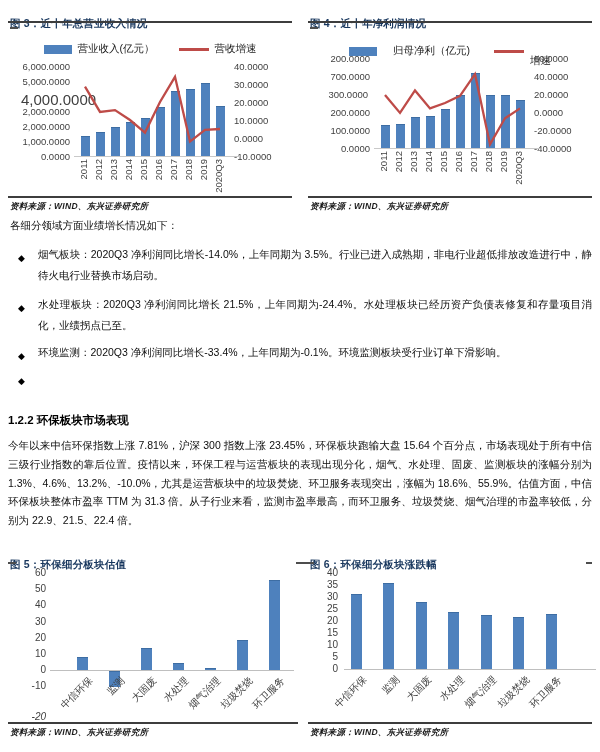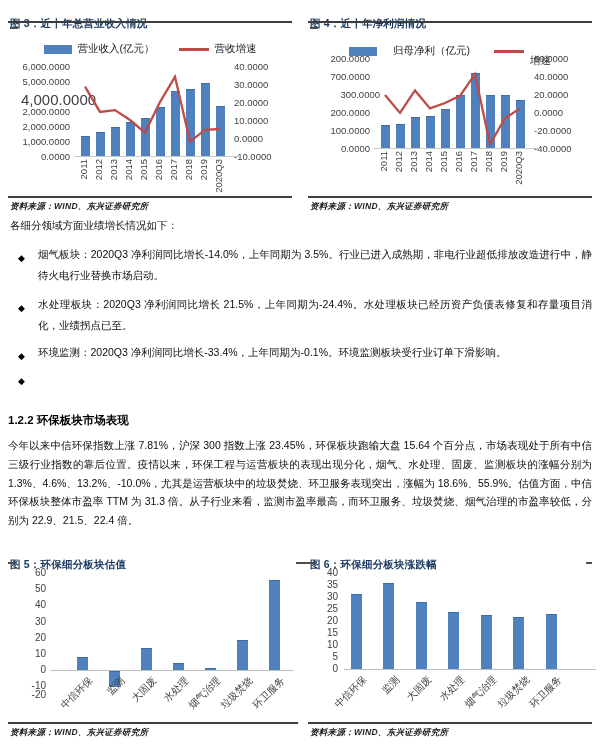--- a/index.html
+++ b/index.html
@@ -101,21 +101,21 @@
           <div style="width: 28px; height: 9px; background: rgb(78, 129, 189);"></div>
           <div style="font-size: 10.5px; color: rgb(26, 26, 26); white-space: nowrap;">归母净利（亿元)</div>
         </div>
         <div style="display: flex; align-items: center; gap: 6px;">
           <div style="width: 30px; height: 3px; background: rgb(190, 75, 72);"></div>
           <div style="font-size: 10.5px; color: rgb(26, 26, 26); white-space: nowrap; margin-top: 20px;">增速</div>
         </div>
       </div>
       <div style="position: absolute; left: 2px; top: 22.5px; width: 60px; text-align: right; font-size: 9.5px; color: rgb(63, 63, 63); white-space: nowrap;">200.0000</div>
       <div style="position: absolute; left: 2px; top: 40.5px; width: 60px; text-align: right; font-size: 9.5px; color: rgb(63, 63, 63); white-space: nowrap;">700.0000</div>
-      <div style="position: absolute; left: 12px; top: 58.5px; width: 60px; text-align: right; font-size: 9.5px; color: rgb(63, 63, 63); white-space: nowrap;">300.0000</div>
+      <div style="position: absolute; left: 0; top: 58.5px; width: 60px; text-align: right; font-size: 9.5px; color: rgb(63, 63, 63); white-space: nowrap;">300.0000</div>
       <div style="position: absolute; left: 2px; top: 76.5px; width: 60px; text-align: right; font-size: 9.5px; color: rgb(63, 63, 63); white-space: nowrap;">200.0000</div>
       <div style="position: absolute; left: 2px; top: 94.5px; width: 60px; text-align: right; font-size: 9.5px; color: rgb(63, 63, 63); white-space: nowrap;">100.0000</div>
       <div style="position: absolute; left: 2px; top: 112.5px; width: 60px; text-align: right; font-size: 9.5px; color: rgb(63, 63, 63); white-space: nowrap;">0.0000</div>
       <div style="position: absolute; left: 226px; top: 22.5px; width: 56px; text-align: left; font-size: 9.5px; color: rgb(63, 63, 63); white-space: nowrap;">60.0000</div>
       <div style="position: absolute; left: 226px; top: 40.5px; width: 56px; text-align: left; font-size: 9.5px; color: rgb(63, 63, 63); white-space: nowrap;">40.0000</div>
       <div style="position: absolute; left: 226px; top: 58.5px; width: 56px; text-align: left; font-size: 9.5px; color: rgb(63, 63, 63); white-space: nowrap;">20.0000</div>
       <div style="position: absolute; left: 226px; top: 76.5px; width: 56px; text-align: left; font-size: 9.5px; color: rgb(63, 63, 63); white-space: nowrap;">0.0000</div>
       <div style="position: absolute; left: 226px; top: 94.5px; width: 56px; text-align: left; font-size: 9.5px; color: rgb(63, 63, 63); white-space: nowrap;">-20.0000</div>
       <div style="position: absolute; left: 226px; top: 112.5px; width: 56px; text-align: left; font-size: 9.5px; color: rgb(63, 63, 63); white-space: nowrap;">-40.0000</div>
       <div style="position: absolute; left: 66px; top: 118px; width: 166px; height: 1px; background: rgb(201, 201, 201);"></div>
@@ -174,21 +174,21 @@
   <div class="fig-dash" style="left:0;top:17px;width:8px;"></div>
   <div class="chart-canvas" style="left:0;top:22px;width:292px;height:152px;">
       <div style="position: absolute; left: 8px; top: 0px; width: 30px; text-align: right; font-size: 10px; color: rgb(63, 63, 63);">60</div>
       <div style="position: absolute; left: 8px; top: 16.17px; width: 30px; text-align: right; font-size: 10px; color: rgb(63, 63, 63);">50</div>
       <div style="position: absolute; left: 8px; top: 32.34px; width: 30px; text-align: right; font-size: 10px; color: rgb(63, 63, 63);">40</div>
       <div style="position: absolute; left: 8px; top: 48.51px; width: 30px; text-align: right; font-size: 10px; color: rgb(63, 63, 63);">30</div>
       <div style="position: absolute; left: 8px; top: 64.68px; width: 30px; text-align: right; font-size: 10px; color: rgb(63, 63, 63);">20</div>
       <div style="position: absolute; left: 8px; top: 80.85px; width: 30px; text-align: right; font-size: 10px; color: rgb(63, 63, 63);">10</div>
       <div style="position: absolute; left: 8px; top: 97.02px; width: 30px; text-align: right; font-size: 10px; color: rgb(63, 63, 63);">0</div>
       <div style="position: absolute; left: 8px; top: 113.19px; width: 30px; text-align: right; font-size: 10px; color: rgb(63, 63, 63);">-10</div>
-      <div style="position: absolute; left: 8px; top: 122px; width: 30px; text-align: right; font-size: 10px; color: rgb(63, 63, 63);">-20</div>
+      <div style="position: absolute; left: 8px; top: 144px; width: 30px; text-align: right; font-size: 10px; color: rgb(63, 63, 63); font-style: italic;">-20</div>
       <div style="position: absolute; left: 42px; top: 103.02px; width: 244px; height: 1px; background: rgb(191, 191, 191);"></div>
       <div style="position: absolute; left: 68.5px; top: 90.4074px; width: 11px; height: 12.6126px; background: rgb(78, 129, 189); border-top: 1px solid rgb(61, 109, 163); box-sizing: border-box;"></div>
       <div style="position: absolute; left: 100.5px; top: 104.02px; width: 11px; height: 16.17px; background: rgb(78, 129, 189); border-top: 1px solid rgb(61, 109, 163); box-sizing: border-box;"></div>
       <div style="position: absolute; left: 132.5px; top: 81.1905px; width: 11px; height: 21.8295px; background: rgb(78, 129, 189); border-top: 1px solid rgb(61, 109, 163); box-sizing: border-box;"></div>
       <div style="position: absolute; left: 164.5px; top: 95.5818px; width: 11px; height: 7.4382px; background: rgb(78, 129, 189); border-top: 1px solid rgb(61, 109, 163); box-sizing: border-box;"></div>
       <div style="position: absolute; left: 196.5px; top: 100.918px; width: 11px; height: 2.1021px; background: rgb(78, 129, 189); border-top: 1px solid rgb(61, 109, 163); box-sizing: border-box;"></div>
       <div style="position: absolute; left: 228.5px; top: 72.9438px; width: 11px; height: 30.0762px; background: rgb(78, 129, 189); border-top: 1px solid rgb(61, 109, 163); box-sizing: border-box;"></div>
       <div style="position: absolute; left: 260.5px; top: 12.6297px; width: 11px; height: 90.3903px; background: rgb(78, 129, 189); border-top: 1px solid rgb(61, 109, 163); box-sizing: border-box;"></div>
       <div style="position: absolute; left: -72px; top: 107.02px; width: 150px; text-align: right; white-space: nowrap; font-size: 10px; color: rgb(63, 63, 63); transform: rotate(-45deg); transform-origin: 100% 0px;">中信环保</div>
       <div style="position: absolute; left: -40px; top: 107.02px; width: 150px; text-align: right; white-space: nowrap; font-size: 10px; color: rgb(63, 63, 63); transform: rotate(-45deg); transform-origin: 100% 0px;">监测</div>

